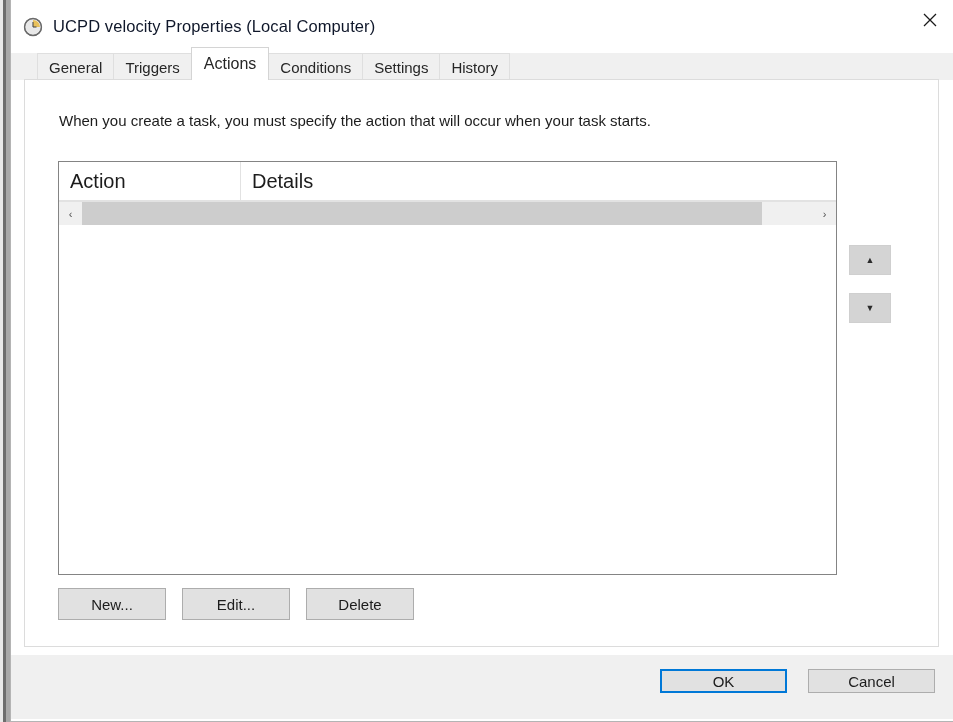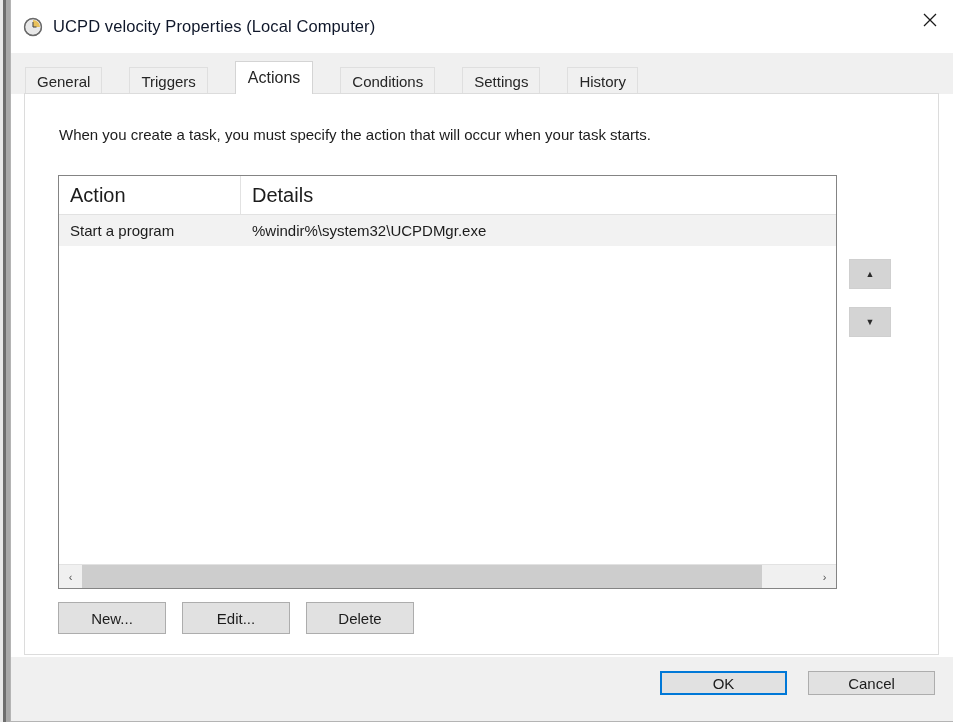--- a/index.html
+++ b/index.html
@@ -79,29 +79,28 @@
     width: 47px; height: 40px;
     display: flex;
     align-items: center;
     justify-content: center;
     cursor: default;
   }
   #close-button svg { display: block; }
 
   
   #tabstrip {
-    height: 41px;
+    height: 27px;
     background: #f0f0f0;
     display: flex;
     align-items: flex-end;
-    padding-left: 14px;
-    box-sizing: border-box;
-    flex: 0 0 auto;
-    position: relative;
-    gap: 28px;
+    padding-left: 26px;
+    box-sizing: border-box;
+    flex: 0 0 auto;
+    position: relative;
   }
   .tab {
     height: 27px;
     line-height: 27px;
     padding: 0 11px;
     font-size: 15px;
     color: #262626;
     background: #f0f0f0;
     border: 1px solid #dfdfdf;
     border-bottom: none;
@@ -122,21 +121,21 @@
     padding: 0 12px;
     text-align: center;
   }
 
   
   #content {
     flex: 1 1 auto;
     background: #ffffff;
     border: 1px solid #dcdcdc;
     border-left: 1px solid #dcdcdc;
-    margin: 0 14px 2px 13px;
+    margin: 0 14px 8px 13px;
     box-sizing: border-box;
     position: relative;
     z-index: 1;
     margin-top: -1px;
     height: 568px;
     max-height: 568px;
   }
 
   #desc-text {
     position: absolute;
@@ -343,26 +342,20 @@
 
     <div id="desc-text">When you create a task, you must specify the action that will occur when your task starts.</div>
 
     <div id="listbox">
 
       <div id="list-header">
         <div class="hcell col-action">Action</div>
         <div class="hcell col-details">Details</div>
       </div>
 
-      <div id="list-body">
-        <div class="lrow">
-          <div class="lcell col-action">Start a program</div>
-          <div class="lcell col-details">%windir%\system32\UCPDMgr.exe</div>
-        </div>
-      </div>
 
       <div id="hscroll">
         <div class="sb-arrow">‹</div>
         <div id="sb-track">
           <div id="sb-thumb" style="width: 93%;"></div>
         </div>
         <div class="sb-arrow">›</div>
       </div>
     </div>
 

